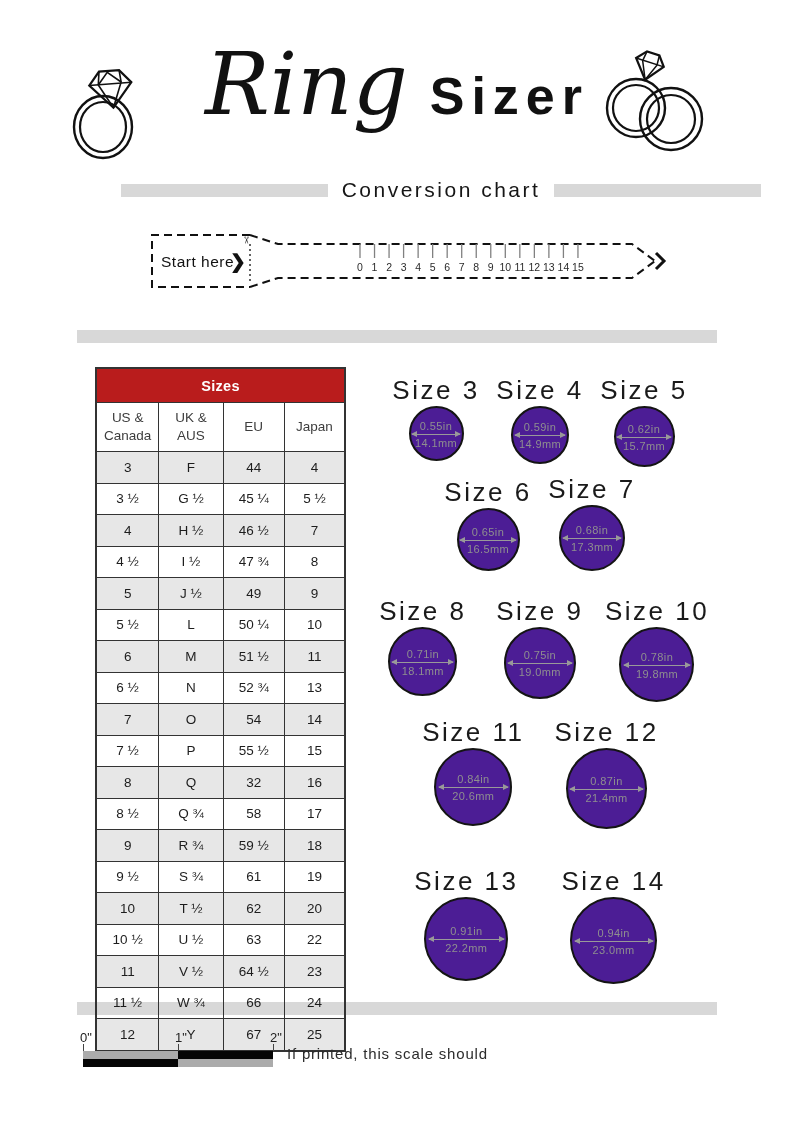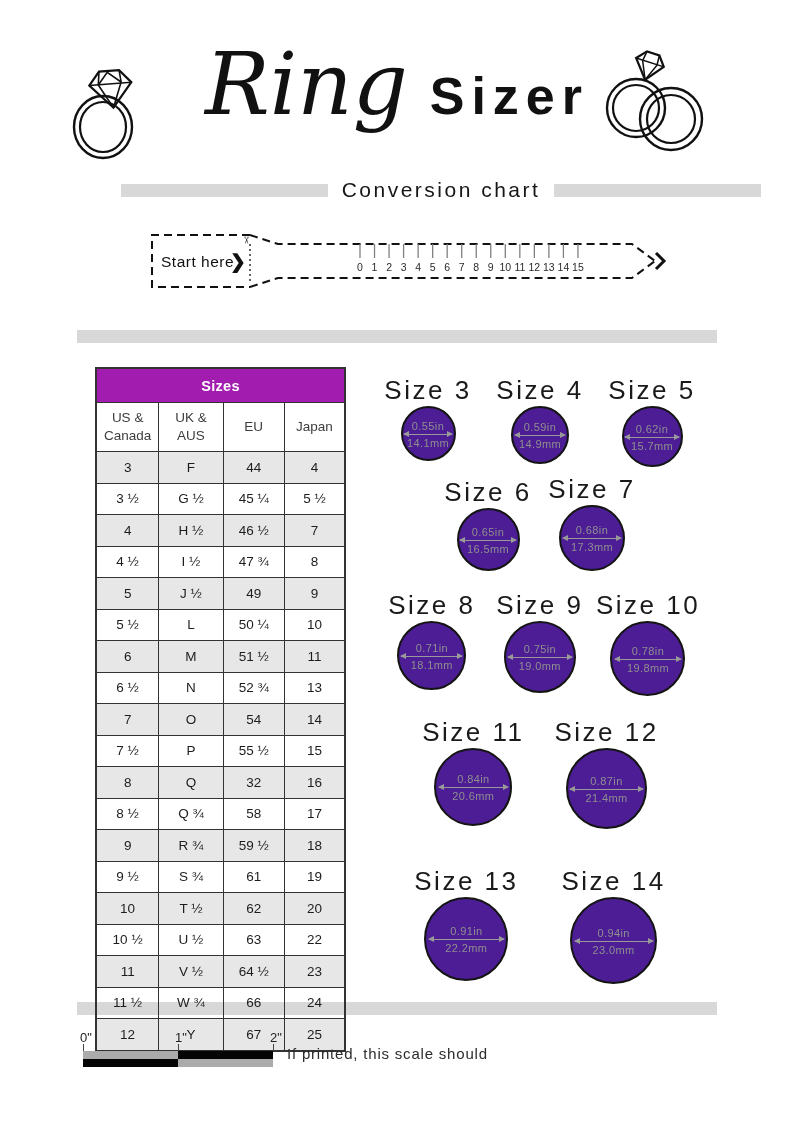--- a/index.html
+++ b/index.html
@@ -29,21 +29,21 @@
 
   
   .divider{position:absolute;left:77px;width:640px;height:13px;background:#d8d8d8;}
   .divider.top{top:330px;} .divider.bottom{top:1002px;}
 
   
   .table-wrap{position:absolute;left:95px;top:367px;width:251px;}
   table{border-collapse:collapse;width:100%;}
   th,td{border:1px solid #333;text-align:center;}
   table{border:2px solid #333;}
-  .tbl-title{background:#a21caf;color:#fff;font-size:14.5px;font-weight:bold;height:31px;letter-spacing:.3px;}
+  .tbl-title{background:#b91c1c;color:#fff;font-size:14.5px;font-weight:bold;height:31px;letter-spacing:.3px;}
   .tbl-col{height:46px;font-size:13.5px;color:#3d3d3d;font-weight:normal;white-space:pre-line;line-height:1.3;}
   td{height:28.5px;font-size:13.5px;color:#1d1d1d;}
   tr.alt td{background:#e7e7e7;}
   col.c1{width:63px}col.c2{width:65px}col.c3{width:62px}col.c4{width:61px}
 
   
   .circles{position:absolute;left:355px;top:360px;width:370px;}
   .size-group{position:absolute;left:0;right:0;display:flex;justify-content:center;align-items:flex-start;}
   .size-item{display:flex;flex-direction:column;align-items:center;}
   .size-label{font-size:26px;line-height:26px;letter-spacing:2.5px;color:#1a1a1a;white-space:nowrap;}
@@ -293,21 +293,21 @@
             <td>12</td>
             <td>Y</td>
             <td>67</td>
             <td>25</td>
           </tr>
         </tbody>
     </table>
   </div>
 
   <div class="circles">
-      <div class="size-group" style="top: 17px; column-gap: 8px;">
+      <div class="size-group" style="top: 17px; ">
         <div class="size-item" style="min-width: 104px;">
           <div class="size-label">Size 3</div>
           <div class="ring-circle" style="width: 51px; height: 51px;">
             <div class="dim-in">0.55in</div>
             <div class="dim-line"></div>
             <div class="dim-mm">14.1mm</div>
           </div>
         </div>
         <div class="size-item" style="min-width: 104px;">
           <div class="size-label">Size 4</div>
@@ -337,21 +337,21 @@
         </div>
         <div class="size-item" style="min-width: 104px;">
           <div class="size-label">Size 7</div>
           <div class="ring-circle" style="width: 62px; height: 62px;">
             <div class="dim-in">0.68in</div>
             <div class="dim-line"></div>
             <div class="dim-mm">17.3mm</div>
           </div>
         </div>
       </div>
-      <div class="size-group" style="top: 232px; column-gap: 4px; justify-content: center;">
+      <div class="size-group" style="top: 238px; column-gap: 13px; justify-content: center;">
         <div class="size-item" style="min-width: 104px;">
           <div class="size-label">Size 8</div>
           <div class="ring-circle" style="width: 65px; height: 65px;">
             <div class="dim-in">0.71in</div>
             <div class="dim-line"></div>
             <div class="dim-mm">18.1mm</div>
           </div>
         </div>
         <div class="size-item" style="min-width: 104px;">
           <div class="size-label">Size 9</div>

